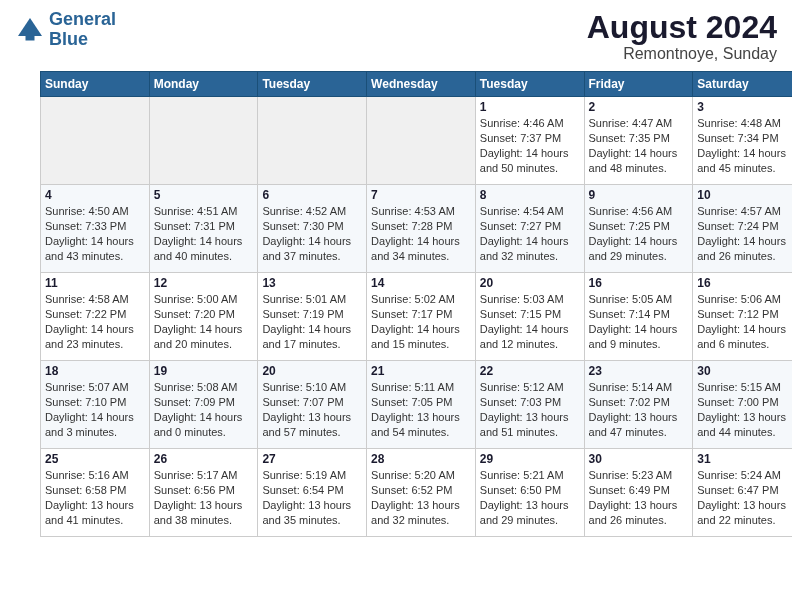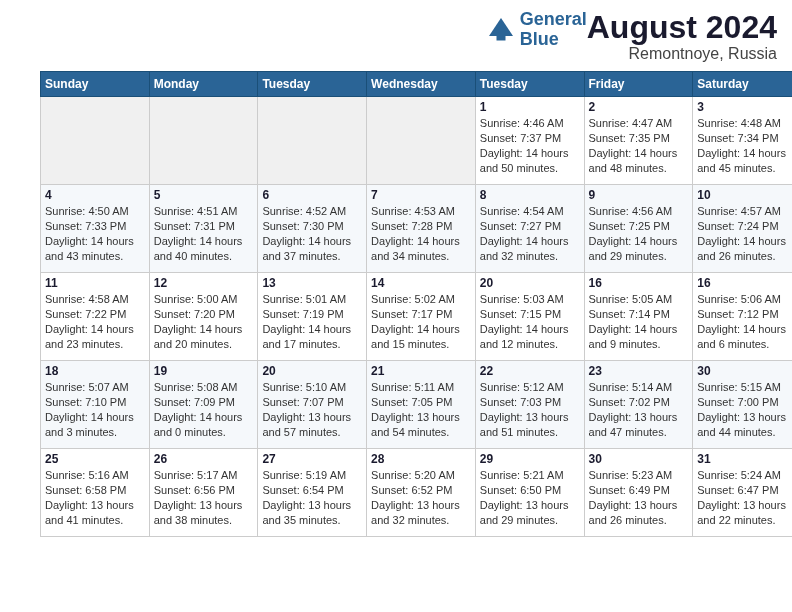--- a/index.html
+++ b/index.html
@@ -9,21 +9,20 @@
       width: 792px;
       height: 612px;
       overflow: hidden;
     }
     .page {
       width: 792px;
       height: 536px;
       display: flex;
       flex-direction: column;
       padding: 10px 15px 10px 15px;
-      align-items: flex-end;
     }
     .header {
       display: flex;
       justify-content: space-between;
       align-items: flex-start;
       margin-bottom: 8px;
     }
     .logo {
       display: flex;
       align-items: center;
@@ -118,21 +117,21 @@
         <polygon points="20,4 36,28 4,28" fill="#2a6496"></polygon>
         <rect x="14" y="28" width="12" height="6" fill="#2a6496"></rect>
       </svg>
       <div class="logo-text">
         <div><span>General</span></div>
         <div><span style="color:#2a6496">Blue</span></div>
       </div>
     </div>
     <div class="title-block">
       <div class="month-title">August 2024</div>
-      <div class="location">Remontnoye, Russia</div>
+      <div class="location">Remontnoye, Sunday</div>
     </div>
   </div>
 
   <div class="calendar">
     <table>
       <thead>
         <tr>
         <th>Sunday</th>
             <th>Monday</th>
             <th>Tuesday</th>

